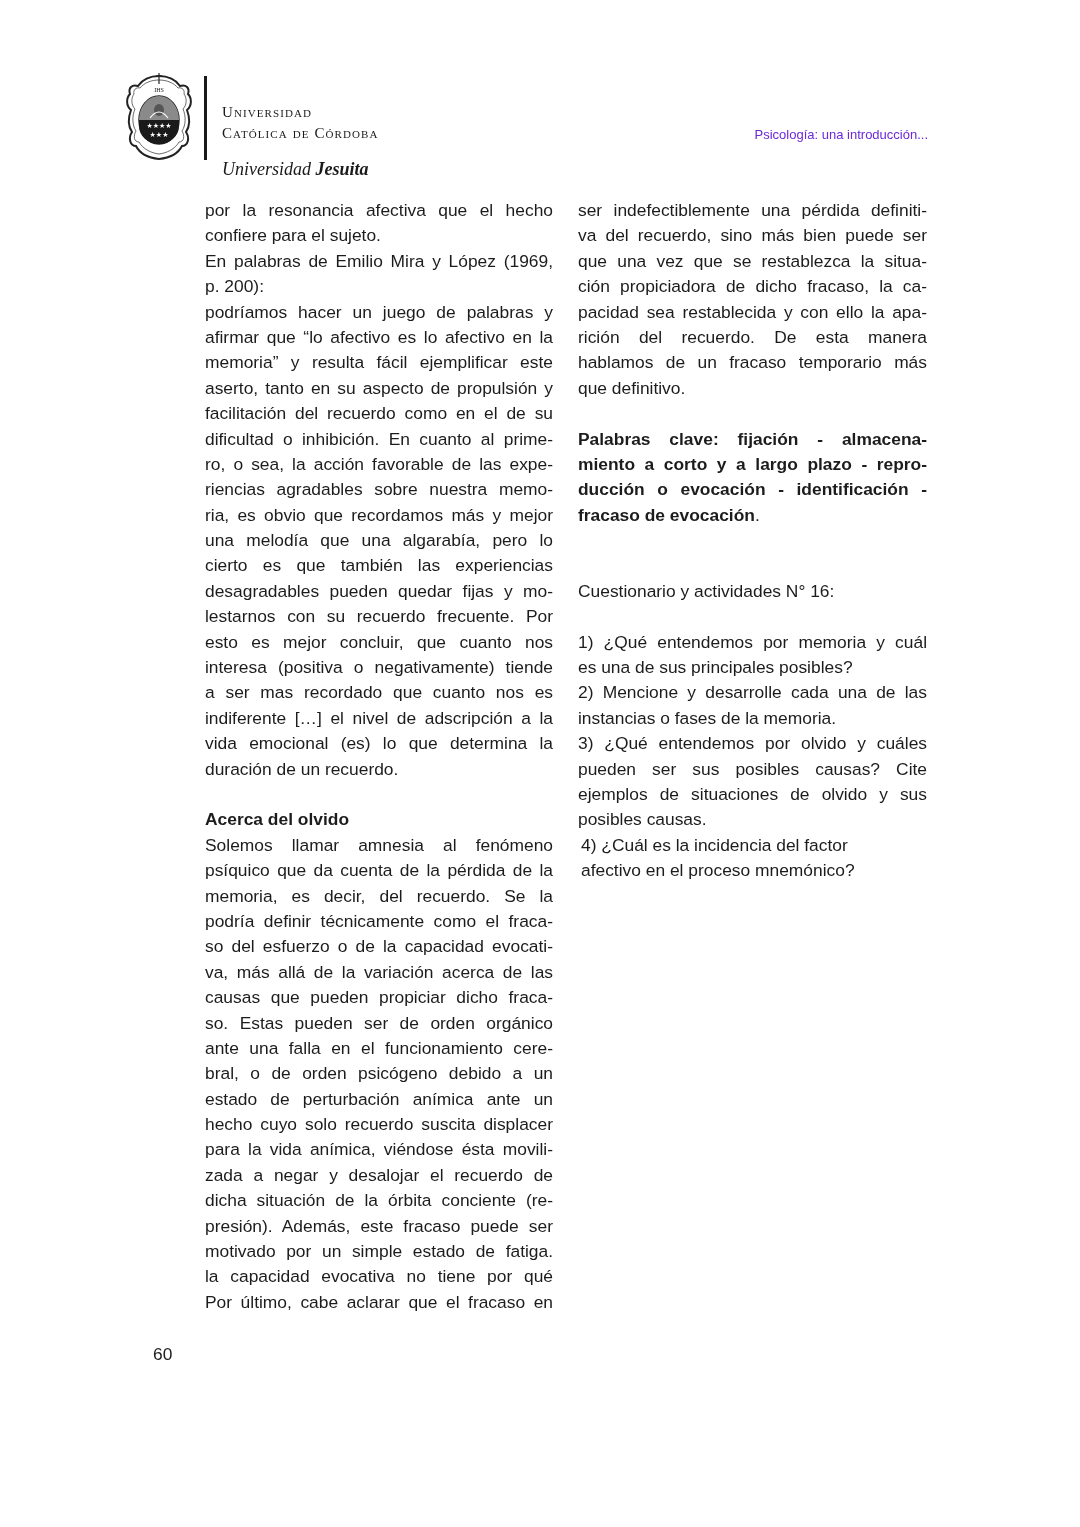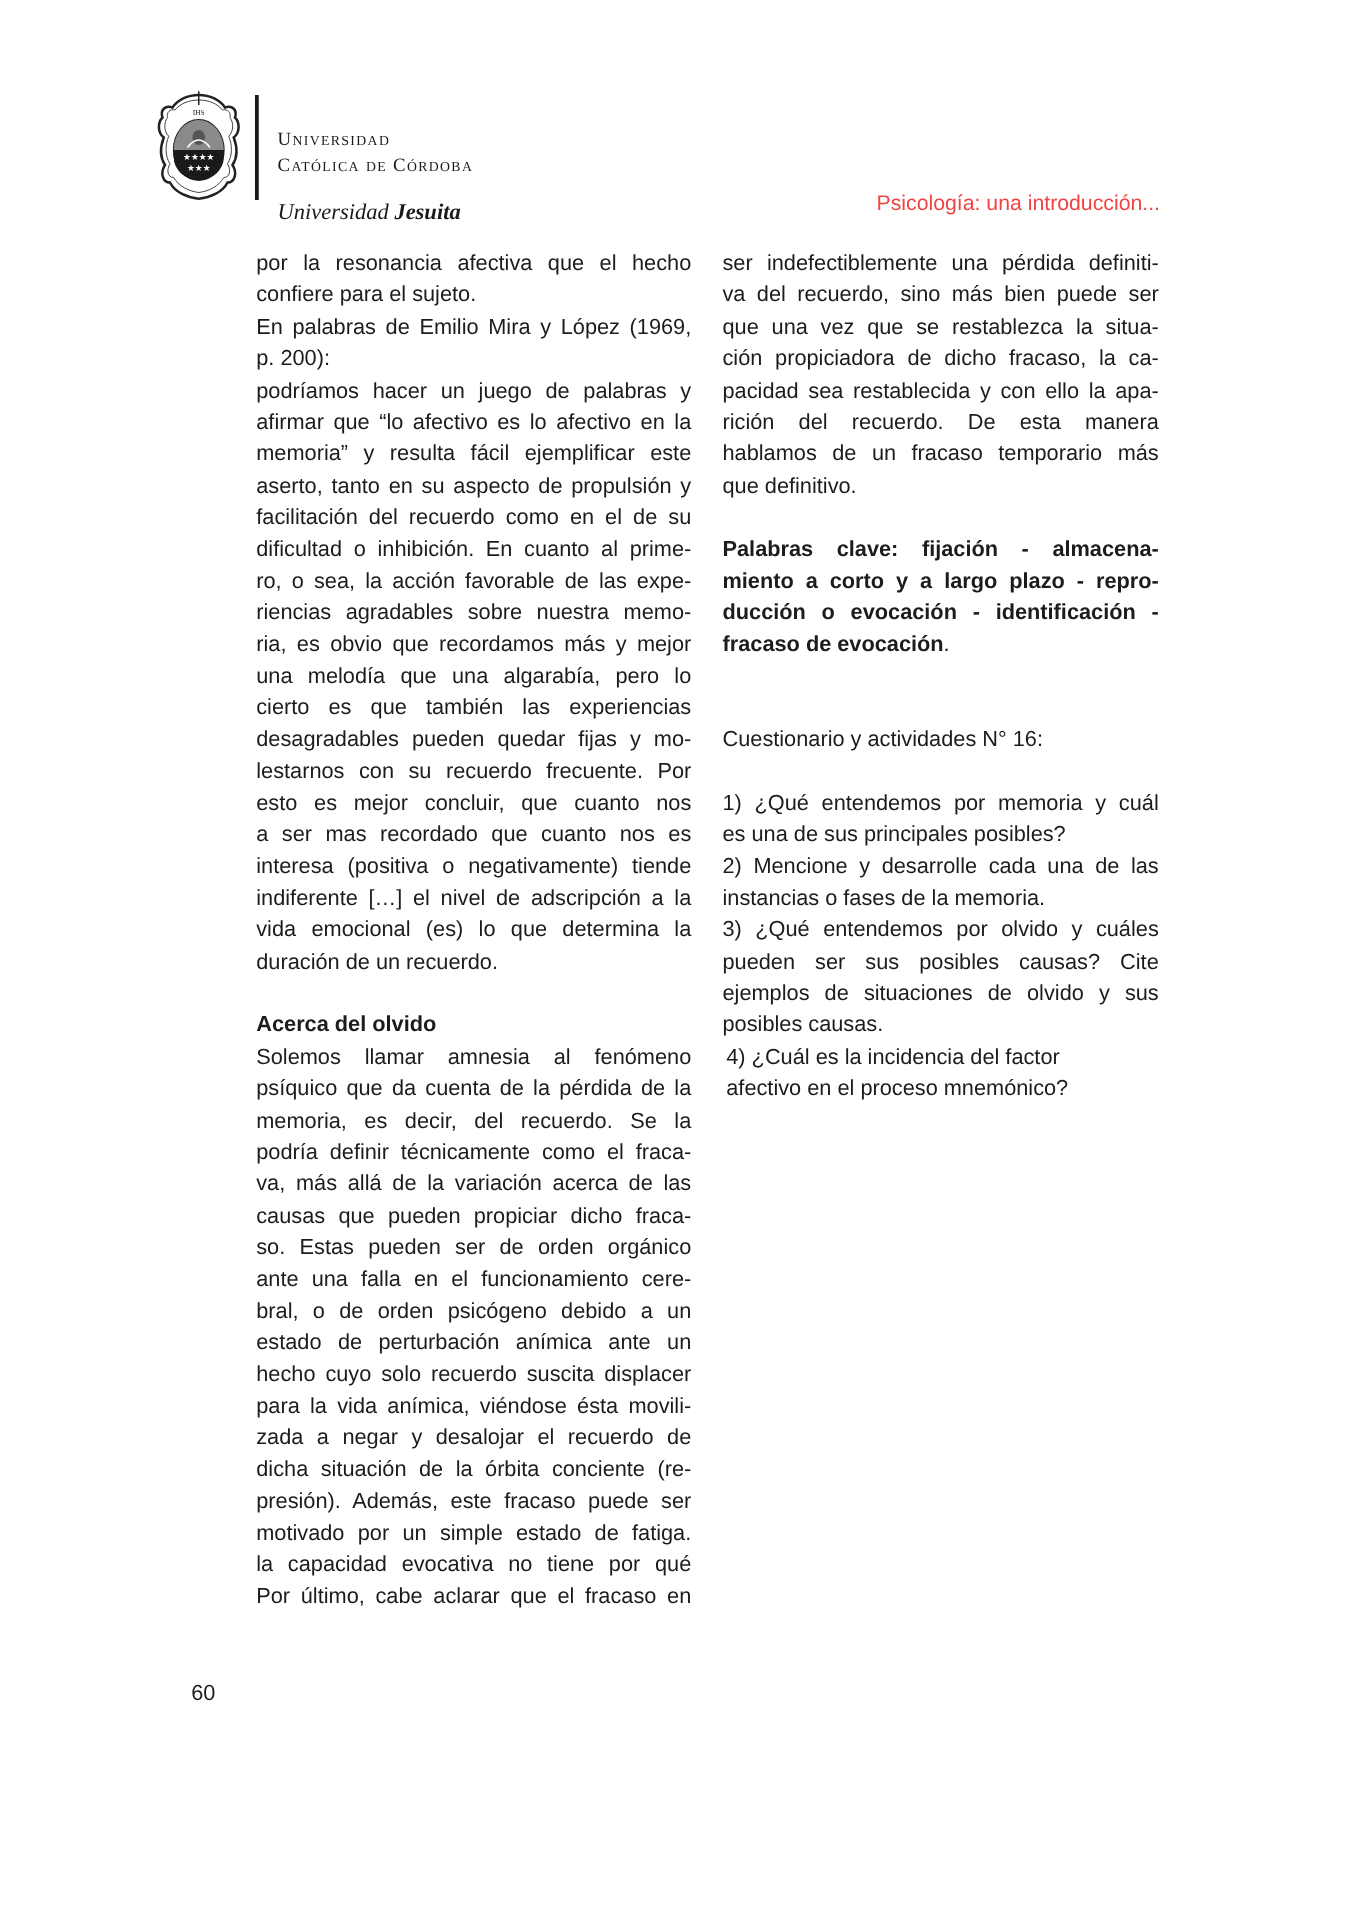--- a/index.html
+++ b/index.html
@@ -6,21 +6,21 @@
     body { width: 1080px; height: 1527px; position: relative; overflow: hidden; font-family: "Liberation Sans", sans-serif; color: #1a1a1a; }
 
     .header-logo { position: absolute; left: 124px; top: 70px; width: 70px; height: 95px; }
     .header-rule { position: absolute; left: 204px; top: 76px; width: 3px; height: 84px; background: #1a1a1a; }
     .brand { position: absolute; left: 222px; top: 102px; font-family: "Liberation Serif", serif; color: #1a1a1a; }
     .brand .line1, .brand .line2 { font-size: 15px; letter-spacing: 1.1px; line-height: 21px; font-variant: small-caps; }
     .brand .line1 { font-size: 15px; }
     .brand .line3 { font-size: 18px; font-style: italic; line-height: 22px; margin-top: 14px; }
     .brand .line3 b { font-weight: bold; }
 
-    .running-head { position: absolute; right: 152px; top: 127px; font-size: 17px; color: #ef4444; margin-top: 26px; }
+    .running-head { position: absolute; right: 152px; top: 127px; font-size: 13px; color: #6d28d9; }
 
     .col { position: absolute; top: 198px; font-size: 17.4px; line-height: 25.4px; text-align: justify; color: #1c1c1c; }
     .col-left { left: 205px; width: 348px; }
     .col-right { left: 578px; width: 349px; }
     .line { display: block; text-align: justify; text-align-last: justify; white-space: nowrap; height: 25.4px; }
     .line.last { text-align-last: left; }
     .gap { height: 25.4px; }
     .bold { font-weight: bold; }
     .q-indent { padding-left: 3px; }
 
@@ -65,31 +65,32 @@
   <span class="line">facilitación del recuerdo como en el de su</span>
   <span class="line">dificultad o inhibición. En cuanto al prime-</span>
   <span class="line">ro, o sea, la acción favorable de las expe-</span>
   <span class="line">riencias agradables sobre nuestra memo-</span>
   <span class="line">ria, es obvio que recordamos más y mejor</span>
   <span class="line">una melodía que una algarabía, pero lo</span>
   <span class="line">cierto es que también las experiencias</span>
   <span class="line">desagradables pueden quedar fijas y mo-</span>
   <span class="line">lestarnos con su recuerdo frecuente. Por</span>
   <span class="line">esto es mejor concluir, que cuanto nos</span>
+  <span class="line">interesa (positiva o negativamente) tiende</span>
   <span class="line">a ser mas recordado que cuanto nos es</span>
-  <span class="line">interesa (positiva o negativamente) tiende</span>
   <span class="line">indiferente […] el nivel de adscripción a la</span>
   <span class="line">vida emocional (es) lo que determina la</span>
   <span class="line last">duración de un recuerdo.</span>
   <div class="gap"></div>
   <span class="line last bold">Acerca del olvido</span>
   <span class="line">Solemos llamar amnesia al fenómeno</span>
   <span class="line">psíquico que da cuenta de la pérdida de la</span>
   <span class="line">memoria, es decir, del recuerdo. Se la</span>
   <span class="line">podría definir técnicamente como el fraca-</span>
+  <span class="line">so del esfuerzo o de la capacidad evocati-</span>
   <span class="line">va, más allá de la variación acerca de las</span>
   <span class="line">causas que pueden propiciar dicho fraca-</span>
   <span class="line">so. Estas pueden ser de orden orgánico</span>
   <span class="line">ante una falla en el funcionamiento cere-</span>
   <span class="line">bral, o de orden psicógeno debido a un</span>
   <span class="line">estado de perturbación anímica ante un</span>
   <span class="line">hecho cuyo solo recuerdo suscita displacer</span>
   <span class="line">para la vida anímica, viéndose ésta movili-</span>
   <span class="line">zada a negar y desalojar el recuerdo de</span>
   <span class="line">dicha situación de la órbita conciente (re-</span>

